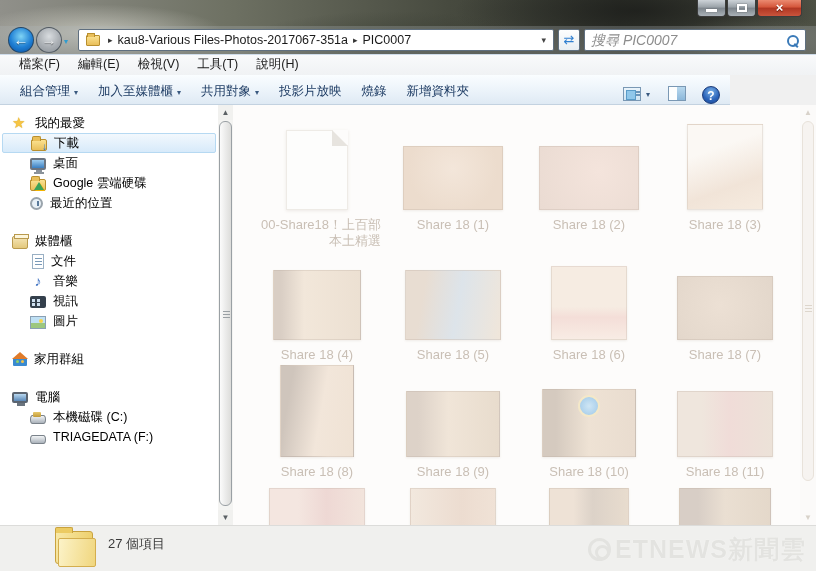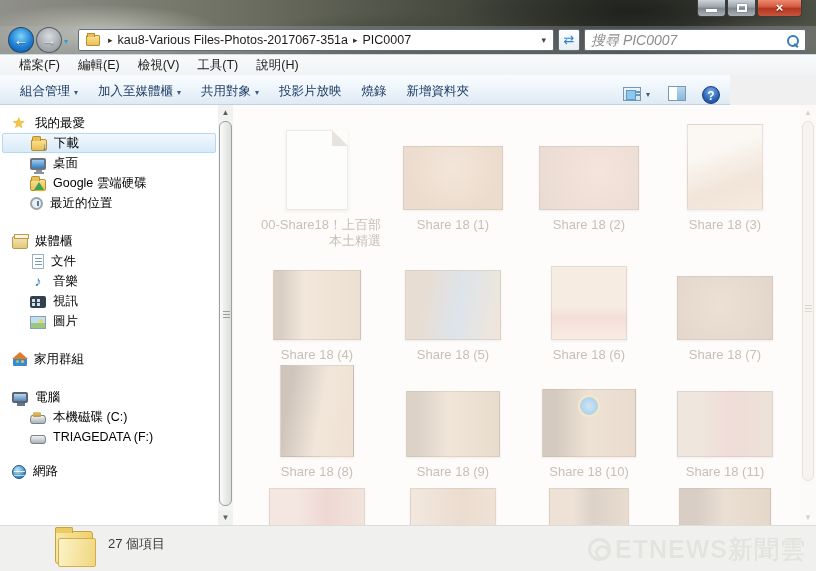--- a/index.html
+++ b/index.html
@@ -59,21 +59,21 @@
   }
   .searchbox input::placeholder { color:#8d8d8d; font-style:italic; }
   .mag { width:13px; height:13px; position:relative; flex:none; }
   .mag::before { content:""; position:absolute; left:1px; top:1px; width:8px; height:8px; border:2px solid #3a7ab8; border-radius:50%; }
   .mag::after { content:""; position:absolute; left:9px; top:9px; width:5px; height:2px; background:#3a7ab8; transform:rotate(45deg); transform-origin:0 0; }
 
   
   .menubar {
     position:absolute; left:0; top:54px; width:816px; height:21px;
     background:linear-gradient(#f9fafb,#f0f2f4); border-top:1px solid #cfdcea;
-    display:flex; align-items:center; padding-left:10px;
+    display:flex; align-items:flex-end; padding-left:10px;
   }
   .menu-item { font-size:12.5px; color:#1a1a1a; padding:2px 9px; cursor:pointer; }
 
   
   .toolbar {
     position:absolute; left:0; top:75px; width:730px; height:30px;
     background:linear-gradient(#fafdff,#eef5fb 45%,#dfeaf4);
     border-bottom:1px solid #c3d2e0; display:flex; align-items:flex-end; padding:0 10px;
   }
   .tool-item { font-size:12.5px; color:#1e3c64; padding:4px 10px; border-radius:3px; cursor:pointer; white-space:nowrap; }
@@ -301,24 +301,20 @@
       </div>
     <div class="side-item lvl1">
         <span class="ic ic-disk c"></span>
         <span class="lab">本機磁碟 (C:)</span>
       </div>
     <div class="side-item lvl1">
         <span class="ic ic-disk"></span>
         <span class="lab">TRIAGEDATA (F:)</span>
       </div>
     <div class="gap14"></div>
-    <div class="side-item">
-        <span class="ic ic-net"></span>
-        <span class="lab">網路</span>
-      </div>
   </div>
 
   <div class="side-scroll">
     <div class="scroll-arrow" style="top:0;">▲</div>
     <div class="side-thumb"></div>
     <div class="scroll-arrow" style="bottom:0;">▼</div>
   </div>
 
   <div class="content">
 

